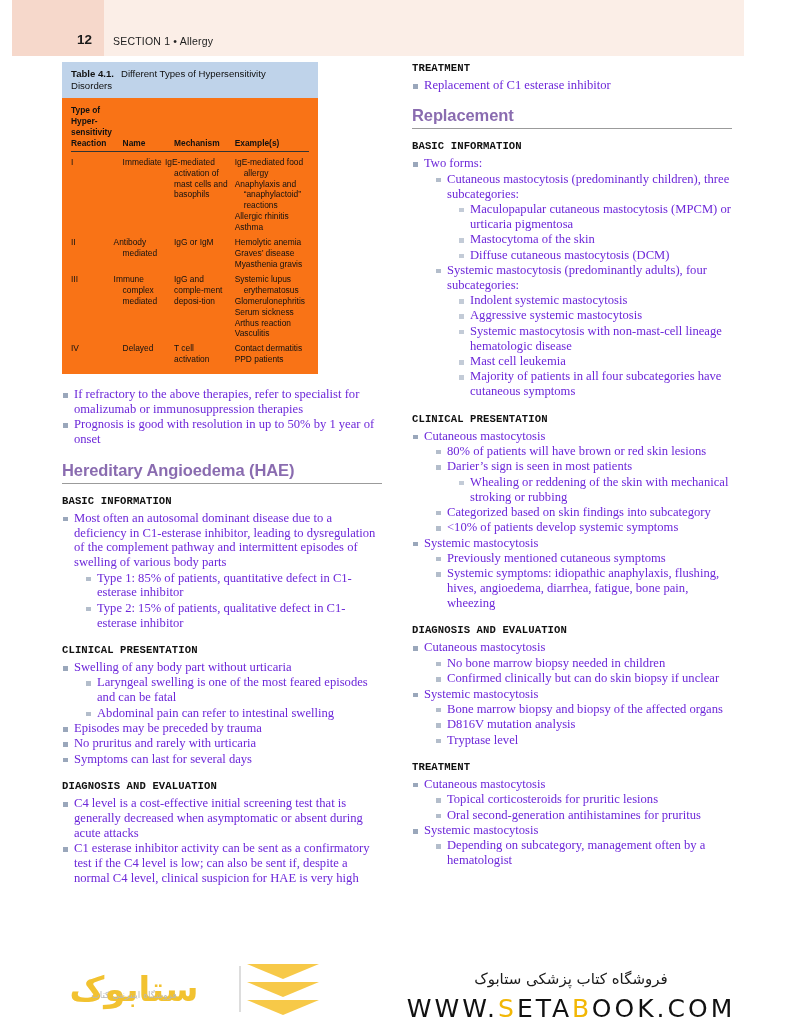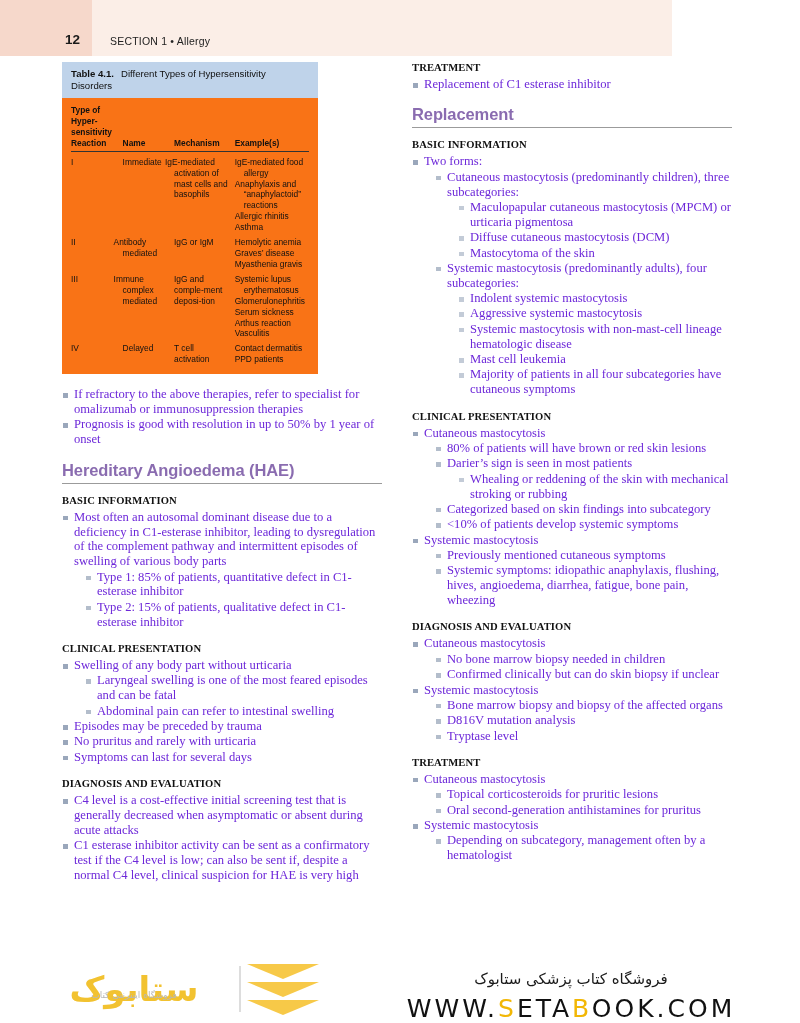--- a/index.html
+++ b/index.html
@@ -12,22 +12,22 @@
     height: 1023px;
     font-family: "Liberation Serif", serif;
     color: #1a1a1a;
     overflow: hidden;
     position: relative;
   }
 
   
   .running-head {
     position: absolute;
-    top: 0; left: 0;
-    width: 672px;
+    top: 0; left: 12px;
+    width: 732px;
     height: 56px;
     display: flex;
     align-items: flex-end;
     justify-content: flex-end;
   }
   .rh-left-band {
     width: 92px;
     height: 56px;
     background: #f6d8cb;
     display: flex;
@@ -38,21 +38,21 @@
     padding-right: 12px;
   }
   .rh-right-band {
     flex: 1;
     height: 56px;
     background: #fbeee7;
     display: flex;
     align-items: flex-end;
     box-sizing: border-box;
     padding-bottom: 9px;
-    padding-left: 18px;
+    padding-left: 9px;
   }
   .page-number {
     font-family: "Liberation Sans", sans-serif;
     font-weight: bold;
     font-size: 13.5px;
     color: #1a1a1a;
     letter-spacing: 0px;
   }
   .section-label {
     font-family: "Liberation Sans", sans-serif;
@@ -139,21 +139,21 @@
     color: #8a6cb0;
     margin: 0 0 3px 0;
     padding: 0;
     letter-spacing: -0.1px;
   }
   .chapter-rule {
     border-bottom: 1.2px solid #9b9b9b;
     margin-bottom: 11px;
   }
   h3.sub-head {
-    font-family: Liberation Serif, serif;
+    font-family: Liberation Mono, monospace;
     font-size: 10.6px;
     font-weight: bold;
     color: #111;
     margin: 0 0 4px 0;
     letter-spacing: 0.1px;
   }
 
   
   ul.bl {
     list-style: none;
@@ -420,22 +420,22 @@
 
     <h3 class="sub-head">BASIC INFORMATION</h3>
     <ul class="bl">
       <li>
         <span>Two forms:</span>
         <ul class="bl">
           <li>
             <span>Cutaneous mastocytosis (predominantly children), three subcategories:</span>
             <ul class="bl">
               <li>Maculopapular cutaneous mastocytosis (MPCM) or urticaria pigmentosa</li>
+              <li>Mastocytoma of the skin</li>
               <li>Diffuse cutaneous mastocytosis (DCM)</li>
-              <li>Mastocytoma of the skin</li>
             </ul>
           </li>
           <li>
             <span>Systemic mastocytosis (predominantly adults), four subcategories:</span>
             <ul class="bl">
               <li>Indolent systemic mastocytosis</li>
               <li>Aggressive systemic mastocytosis</li>
               <li>Systemic mastocytosis with non-mast-cell lineage hematologic disease</li>
               <li>Mast cell leukemia</li>
               <li>Majority of patients in all four subcategories have cutaneous symptoms</li>

